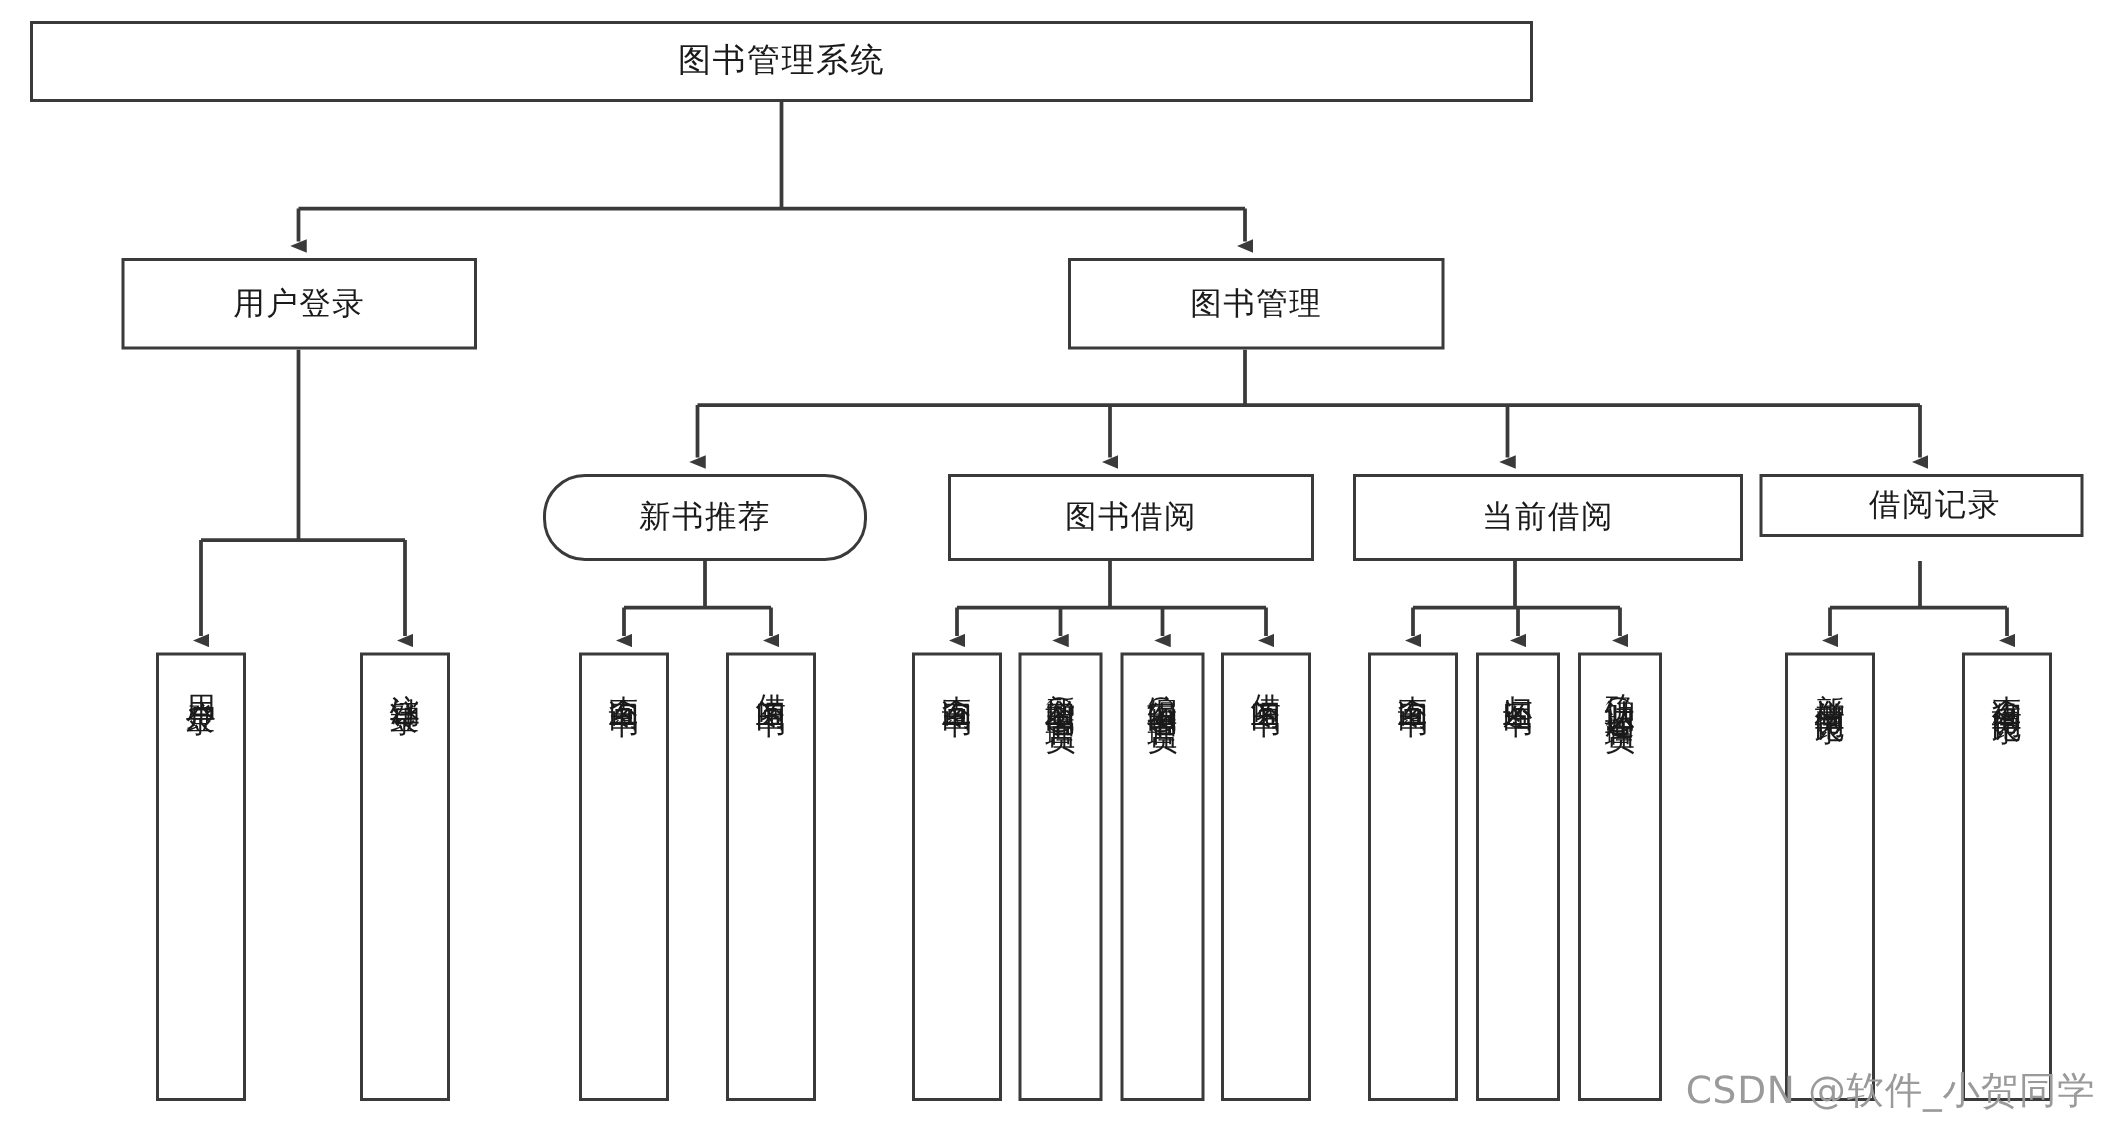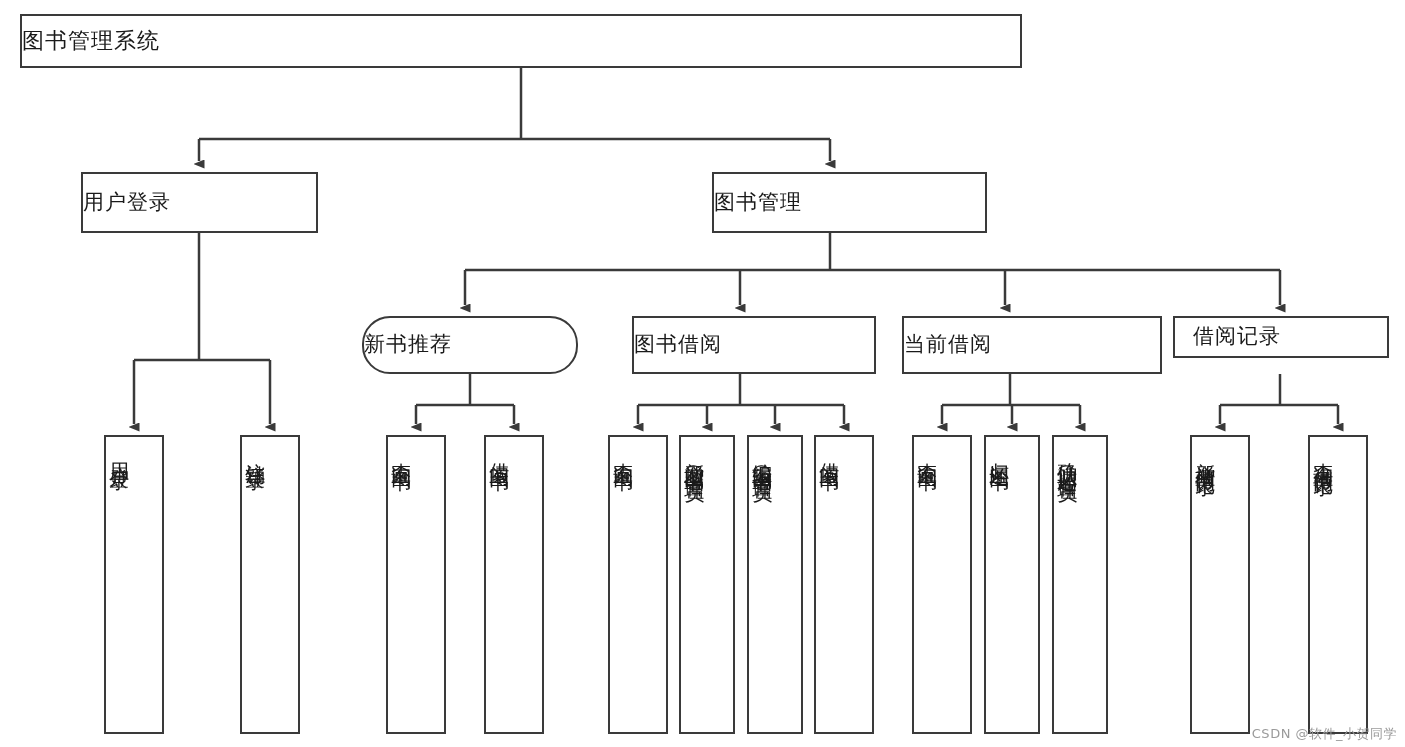--- a/index.html
+++ b/index.html
@@ -1,26 +1,26 @@
 <!DOCTYPE html>
 <html><head>
 <meta charset="utf-8">
 <style>
   html,body{margin:0;padding:0;background:#ffffff;}
   body{font-family:"DejaVu Sans","Liberation Sans",sans-serif;}
   #stage{position:relative;width:1405px;height:747px;background:#ffffff;overflow:hidden;}
   #edges{position:absolute;left:0;top:0;width:1405px;height:747px;}
   .node{position:absolute;box-sizing:border-box;background:#ffffff;border:2.5px solid #3a3a3a;
-        display:flex;align-items:center;justify-content:flex-start;color:#1a1a1a;}
+        display:flex;align-items:center;justify-content:center;color:#1a1a1a;}
   .node.horiz{font-size:21px;line-height:1.2;letter-spacing:1px;}
   .node.title{font-size:22px;}
   .node.vert{padding-top:10px;align-items:flex-start;}
   .vert .vtext{writing-mode:vertical-rl;text-orientation:upright;font-size:20px;
                line-height:1.34;letter-spacing:3px;white-space:nowrap;}
-  #watermark{position:absolute;right:8px;bottom:4px;font-size:13px;color:#9a9a9a;
+  #watermark{position:absolute;right:8px;bottom:4px;font-size:25px;color:#9a9a9a;
              letter-spacing:.5px;white-space:nowrap;}
 </style>
 </head>
 <body>
 
 <div id="stage">
   <svg id="edges" viewBox="0 0 1405 747" xmlns="http://www.w3.org/2000/svg">
     <defs>
       <marker id="arrow" markerWidth="9" markerHeight="11" refX="1.5" refY="5.5" orient="auto" markerUnits="userSpaceOnUse">
         <path d="M0,0 L9,0 L4.5,11 Z" fill="#3a3a3a"></path>
@@ -63,21 +63,21 @@
       </g>
   </svg>
 
   <div id="nodes">
       <div class="node horiz title" style="left: 20px; top: 14px; width: 1002px; height: 54px;">
         <span>图书管理系统</span>
       </div>
       <div class="node horiz" style="left: 81px; top: 172px; width: 237px; height: 61px;">
         <span>用户登录</span>
       </div>
-      <div class="node horiz" style="left: 712px; top: 172px; width: 275px; height: 61px;">
+      <div class="node horiz" style="left: 712px; top: 172px; width: 251px; height: 61px;">
         <span>图书管理</span>
       </div>
       <div class="node horiz" style="left: 362px; top: 316px; width: 216px; height: 58px; border-radius: 28px;">
         <span>新书推荐</span>
       </div>
       <div class="node horiz" style="left: 632px; top: 316px; width: 244px; height: 58px;">
         <span>图书借阅</span>
       </div>
       <div class="node horiz" style="left: 902px; top: 316px; width: 260px; height: 58px;">
         <span>当前借阅</span>

